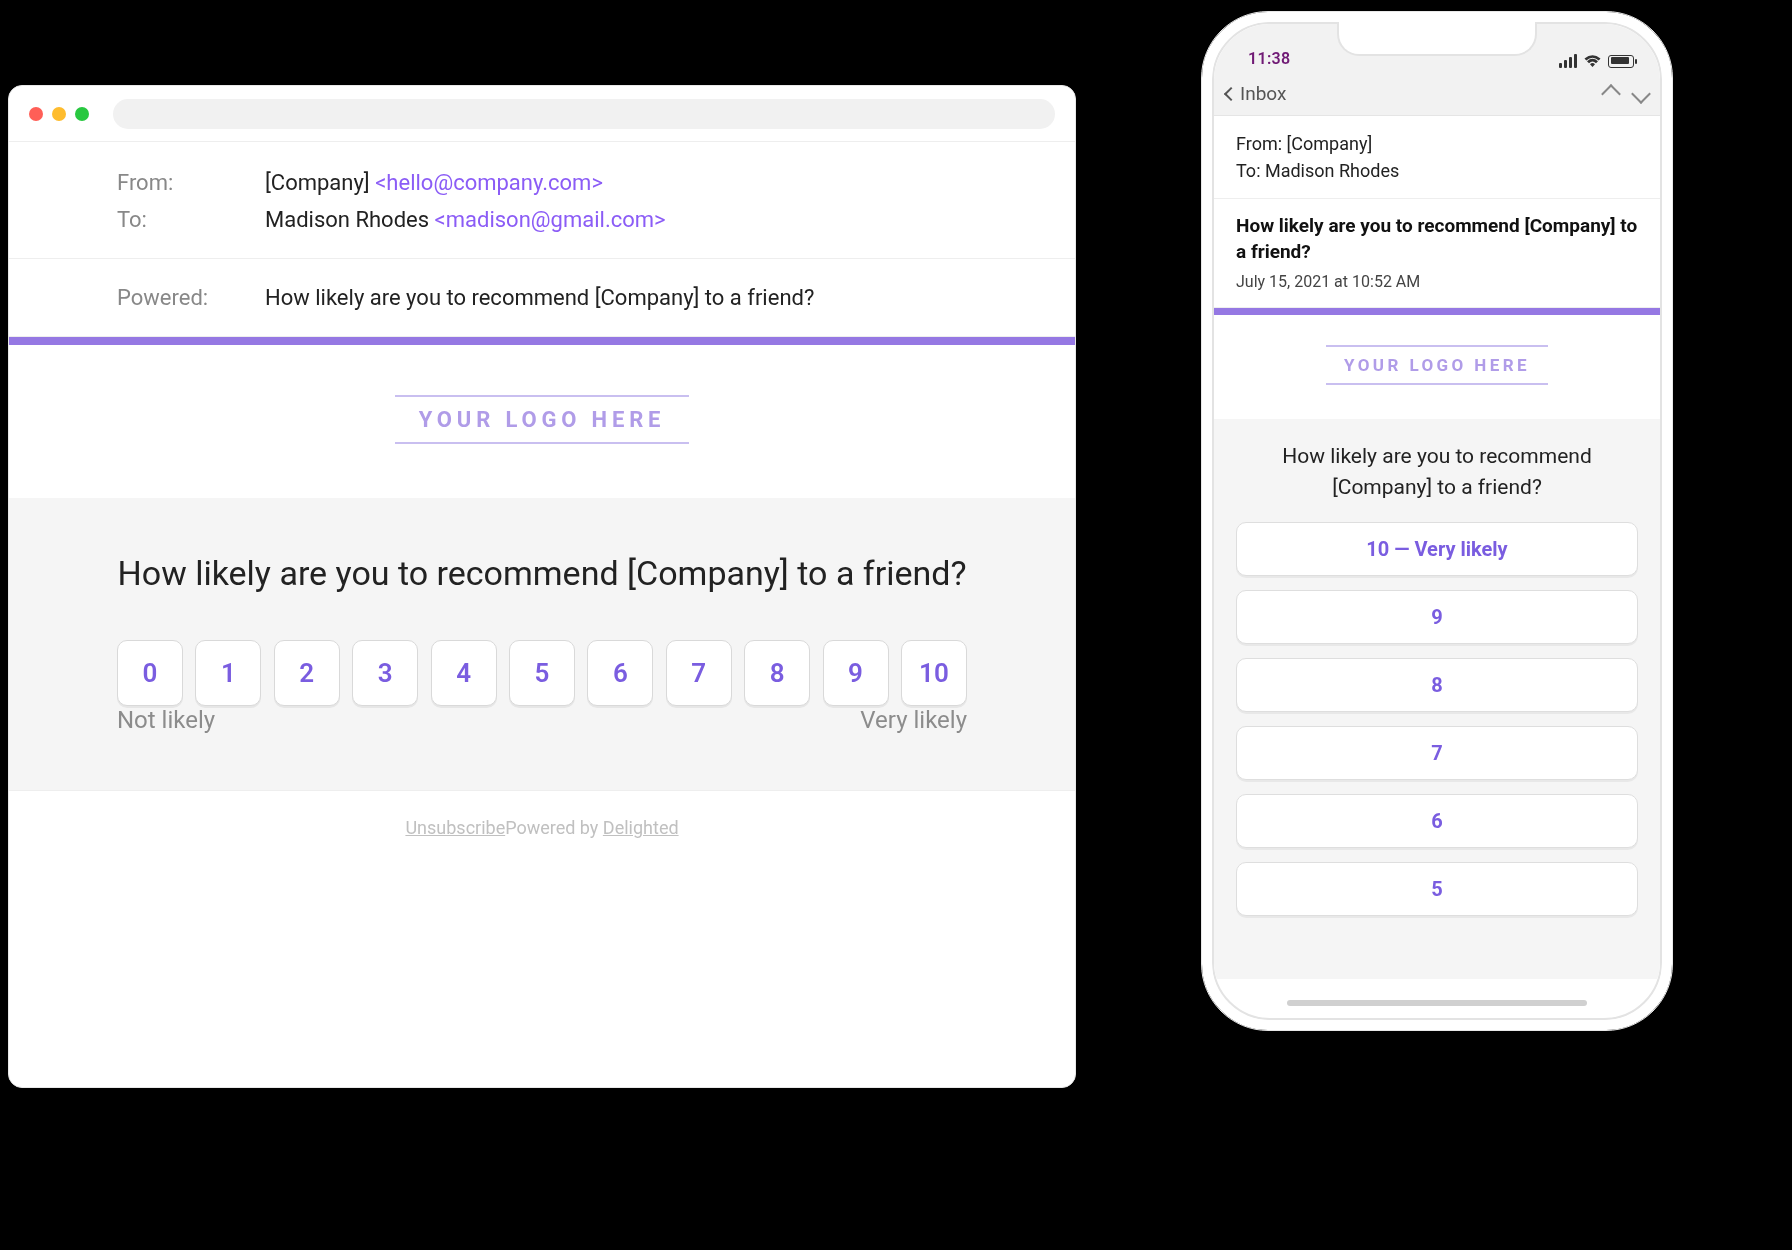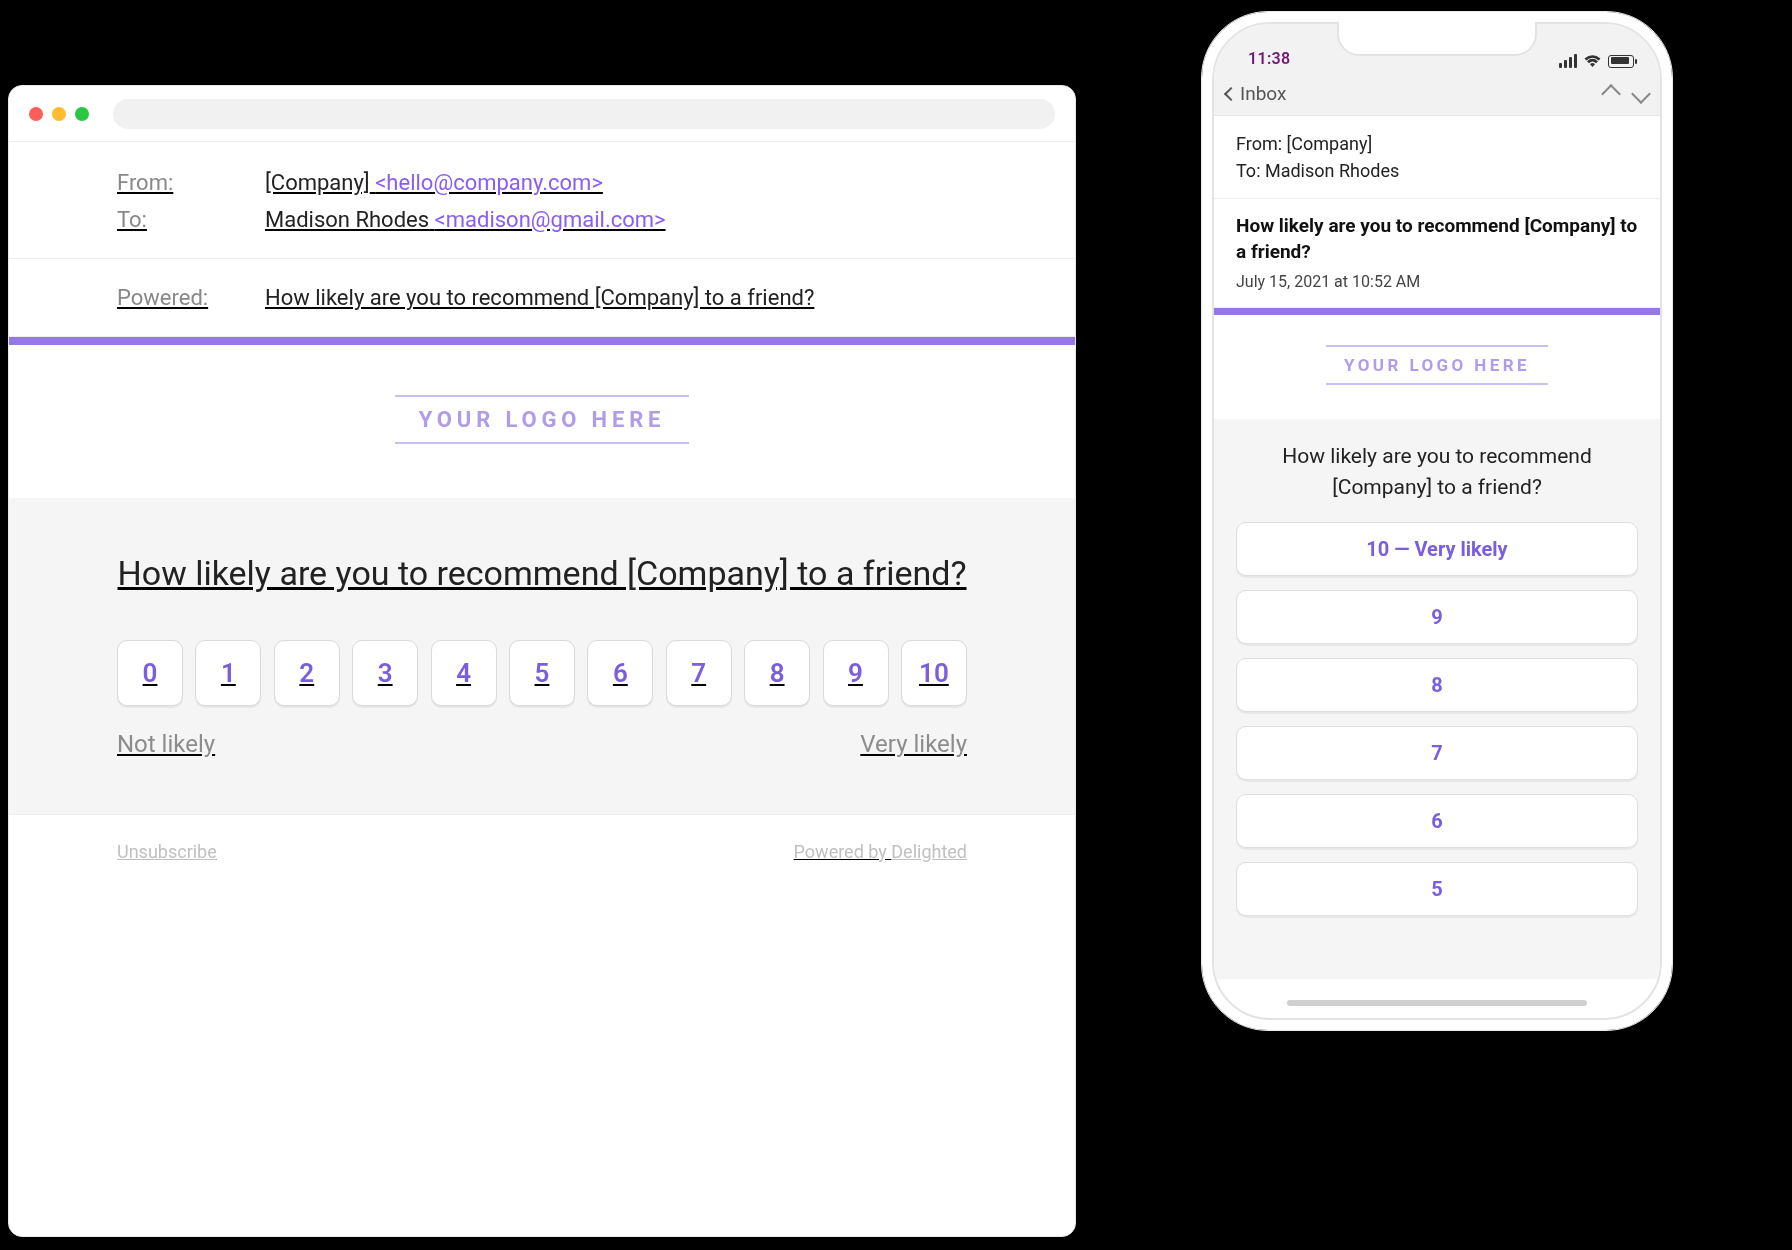--- a/index.html
+++ b/index.html
@@ -3,27 +3,26 @@
 <meta charset="utf-8">
 <style>
   html,body{margin:0;padding:0;background:#000;font-family:-apple-system,BlinkMacSystemFont,"Segoe UI",Roboto,Helvetica,Arial,sans-serif;-webkit-font-smoothing:antialiased;}
   *{box-sizing:border-box;}
   .stage{position:relative;width:1792px;height:1250px;overflow:hidden;}
 
   
   .browser{
     position:absolute;
     left:8px;top:85px;
-    width:1068px;height:1152px;
+    width:1068px;height:1003px;
     background:#fff;
     border-radius:14px;
     box-shadow:0 30px 80px rgba(0,0,0,.45);
     overflow:hidden;
     border:1px solid #e8e8e8;
-    text-decoration:underline;
   }
   .browser-top{
     height:56px;
     display:flex;align-items:center;
     padding:0 20px;gap:16px;
     border-bottom:1px solid #eee;
   }
   .traffic{display:flex;gap:9px;}
   .dot{width:14px;height:14px;border-radius:50%;}
   .dot.r{background:#ff5f57;}
@@ -54,23 +53,23 @@
   }
   .question{
     text-align:center;font-size:34px;color:#222;line-height:1.4;margin-bottom:42px;font-weight:400;
   }
   .scale{display:flex;gap:8px;justify-content:space-between;}
   .scale-btn{
     width:66px;height:66px;background:#fff;border:1px solid #d9d9d9;border-radius:10px;
     display:flex;align-items:center;justify-content:center;font-size:26px;font-weight:600;
     color:#7a5de0;box-shadow:0 2px 0 rgba(0,0,0,.06);cursor:pointer;
   }
-  .scale-labels{display:flex;justify-content:space-between;margin-top:24px;color:#8c8c8c;font-size:24px;gap:38px;}
+  .scale-labels{display:flex;justify-content:space-between;color:#8c8c8c;font-size:24px;gap:38px;}
   .footer{
-    border-top:1px solid #eee;display:flex;justify-content:space-between;align-items:center;
+    border-top:1px solid #eee;display:flex;justify-content:center;align-items:center;
     padding:26px 108px;color:#c0c0c0;font-size:18px;
   }
   .footer .u{text-decoration:underline;cursor:pointer;}
   .powered .brand{text-decoration:underline;}
 
   
   .phone{
     position:absolute;
     right:120px;top:12px;
     width:470px;height:1018px;

